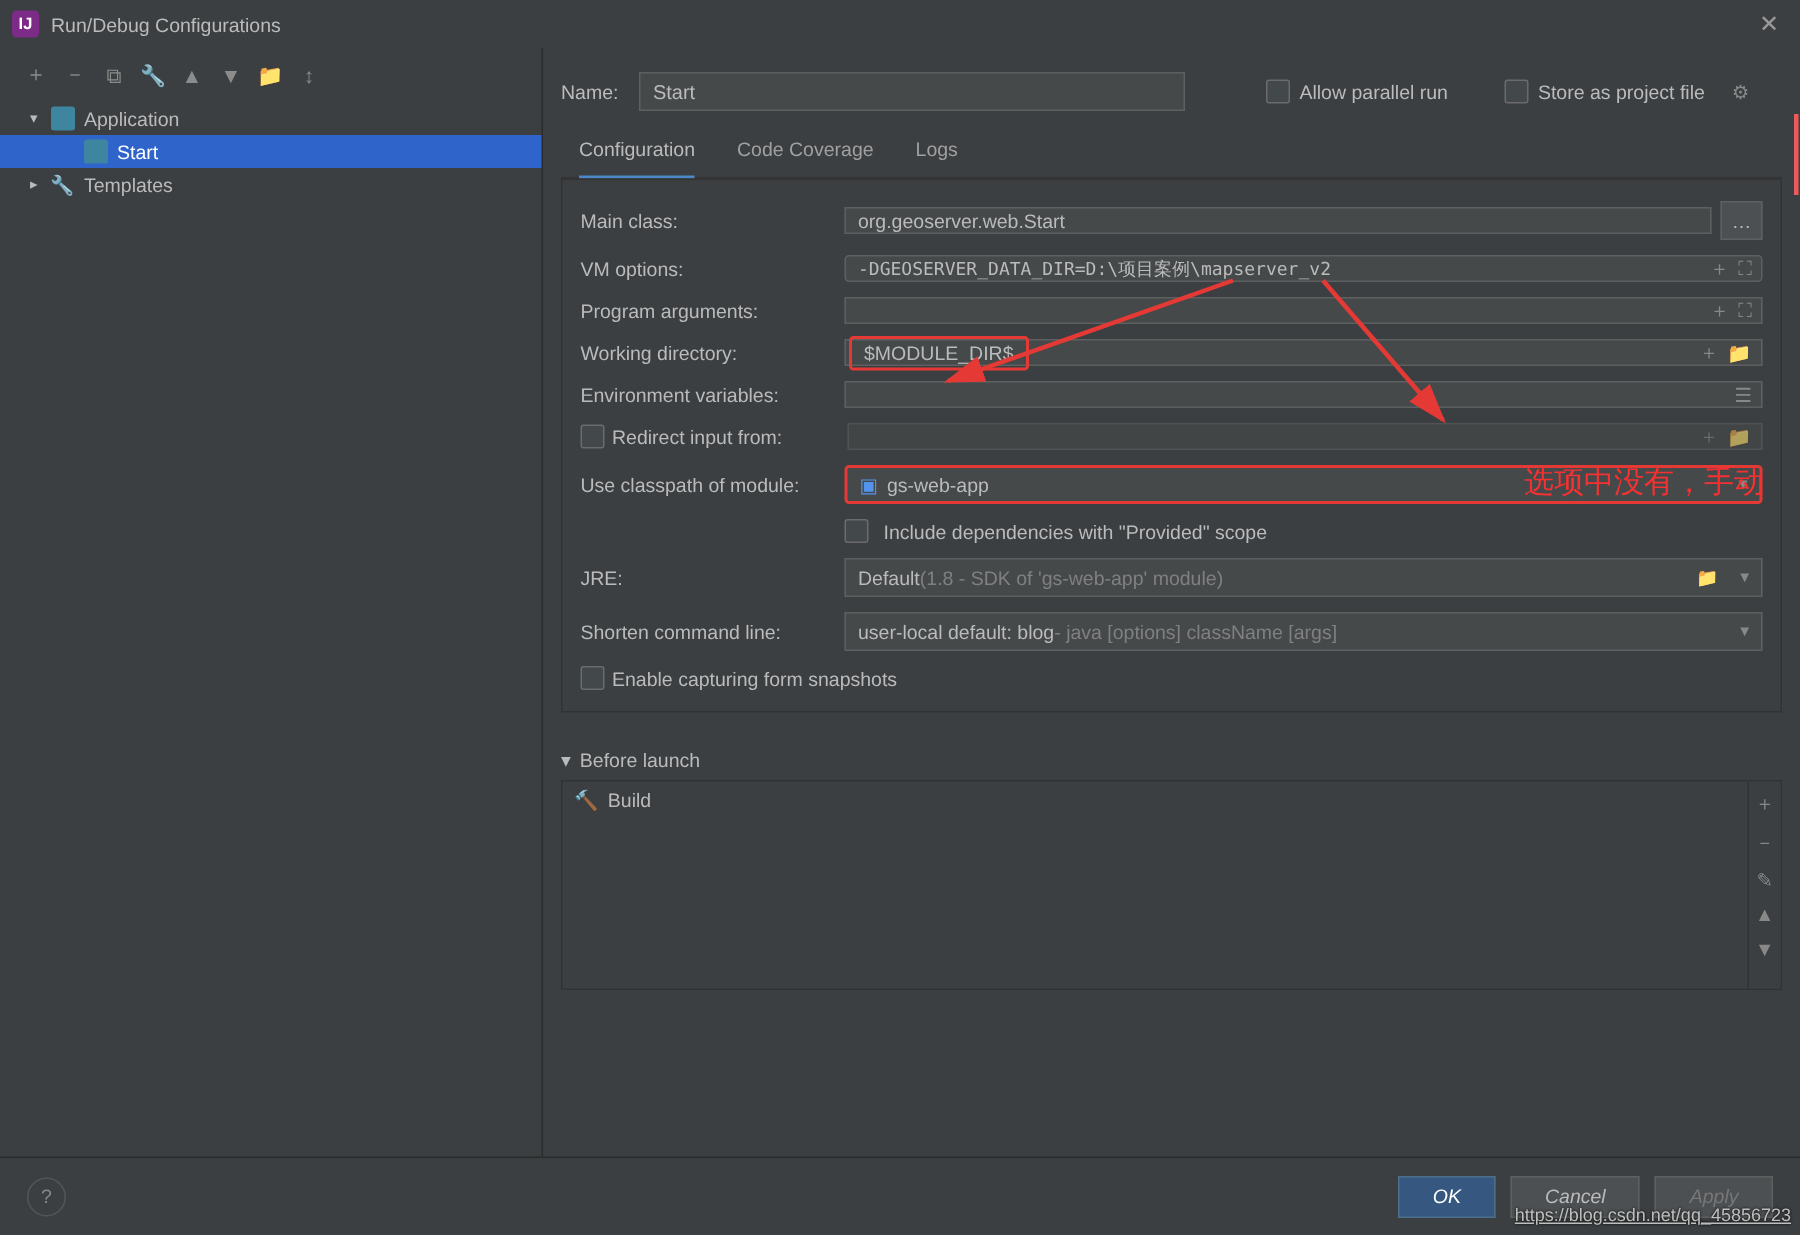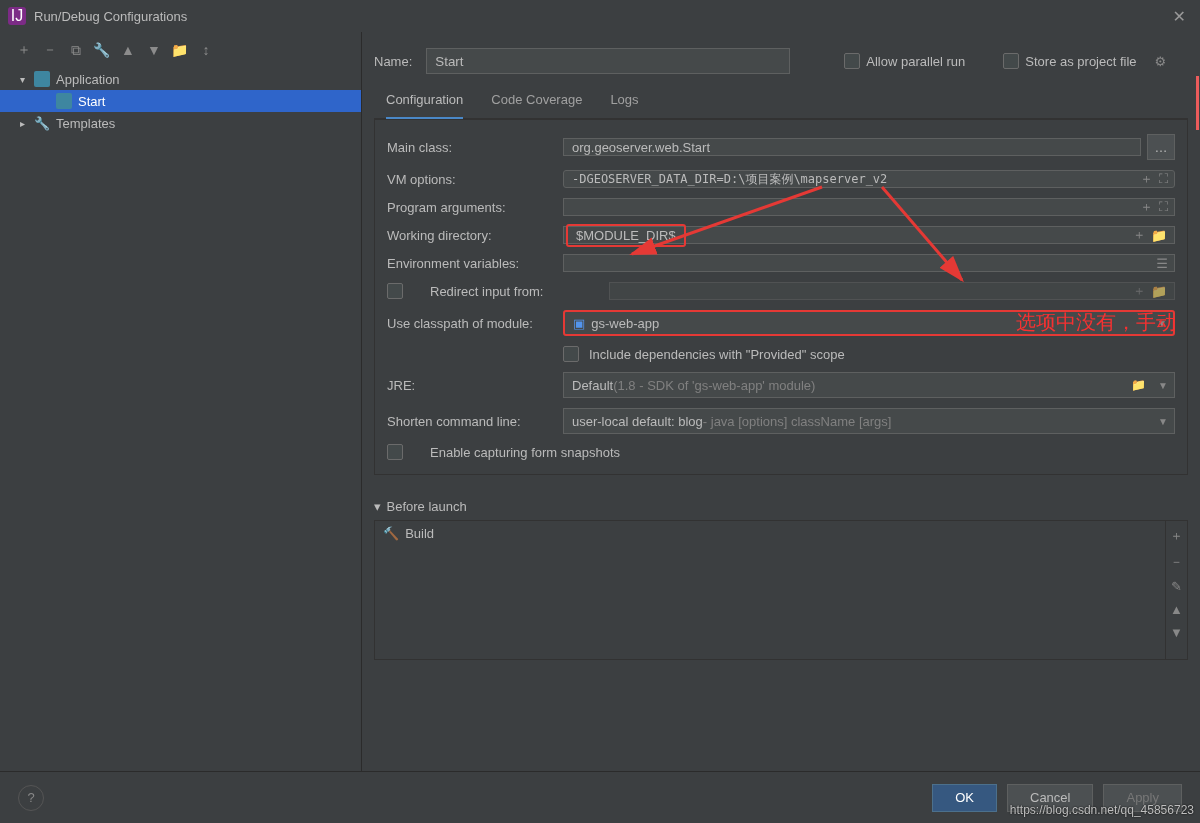--- a/index.html
+++ b/index.html
@@ -9,21 +9,21 @@
     font-family: "Segoe UI", Arial, sans-serif;
     color: #BBBBBB;
     font-size: 13px;
     overflow: hidden;
     position: relative;
   }
   .titlebar {
     height: 32px; display: flex; align-items: center;
     padding: 0 8px; background: #3C3F41;
   }
-  .titlebar .icon { width: 18px; height: 18px; background: #7C2B86; border-radius: 3px; margin-right: 8px; display:flex;align-items:center;justify-content:center;color:#fff;font-weight:normal;font-size:16px;}
+  .titlebar .icon { width: 18px; height: 18px; background: #7C2B86; border-radius: 3px; margin-right: 8px; display:flex;align-items:center;justify-content:center;color:#fff;font-weight:bold;font-size:11px;}
   .titlebar .close { margin-left: auto; font-size: 16px; color:#999; padding: 0 6px; cursor:pointer;}
   .dialog {
     position: absolute; left: 0; top: 32px; right: 0; bottom: 0;
     display: flex; flex-direction: column;
   }
   .main { flex: 1; display: flex; min-height: 0; }
   .sidebar {
     width: 362px; border-right: 1px solid #2B2B2B;
     display: flex; flex-direction: column;
     padding-top: 6px;
@@ -76,21 +76,21 @@
   }
   .frow .finput.mono { font-family: Consolas, monospace; font-size:12px;}
   .frow .btn-right {
     width: 28px; height:26px; margin-left: 6px; background:#4C5052;
     border:1px solid #5E6060; color:#BBB; display:flex;align-items:center;justify-content:center;
     cursor:pointer;
   }
   .frow .inline-btns { position:absolute; right:6px; top:0; height:100%; display:flex; align-items:center; gap:6px; color:#888;}
   .frow .inline-btns span { cursor:pointer; font-size:13px; }
   .frow.check .flabel { width: auto; }
-  .frow.check { gap: 27px; padding-left: 0;}
+  .frow.check { gap: 5px; padding-left: 0;}
   .chkbox { width:16px; height:16px; border:1px solid #6B6B6B; background:#43494A; border-radius:2px; flex-shrink:0;}
   .chkrow-indent { padding-left: 176px; display:flex; align-items:center; gap:10px;}
   .select {
     flex:1; height:26px; background:#45494A; border:1px solid #5E6060;
     color:#BBB; padding: 0 8px; display:flex; align-items:center;
     position:relative;
   }
   .select .caret { position:absolute; right:6px; font-size:10px; color:#888;}
   .select .folder-ic { position:absolute; right:28px; font-size:12px; color:#888;}
   .hint { color:#808080; }
@@ -106,27 +106,27 @@
   .bl-item { height:24px; display:flex; align-items:center; padding:0 8px; gap:6px;}
   .bl-item .hammer { color:#59A869; font-size:13px;}
   .bl-side { width: 22px; background:#3C3F41; border-left:1px solid #323232; display:flex; flex-direction:column; align-items:center; gap:8px; padding-top:6px;}
   .bl-side span { color:#888; font-size:13px; cursor:pointer;}
   .footer {
     height: 52px; border-top:1px solid #2B2B2B;
     display:flex; align-items:center; padding: 0 18px;
   }
   .help { width:26px; height:26px; border:1px solid #555; border-radius:50%; display:flex;align-items:center;justify-content:center;color:#888; cursor:pointer;}
   .footer .spacer { flex:1;}
-  .footer .btn { height: 28px; padding: 0 22px; background:#4C5052; border:1px solid #5E6060; color:#BBB; margin-left:10px; cursor:pointer; display:flex;align-items:center;}
+  .footer .btn { height: 28px; padding: 0 22px; background:#4C5052; border:1px solid #5E6060; color:#BBB; margin-left:10px; cursor:pointer; display:flex;align-items:center;font-style:italic;}
   .footer .btn.primary { background:#365880; border-color:#4C708C; color:#fff;}
   .footer .btn.disabled { color:#777;}
   .red-box { border:2px solid #E53935; border-radius:3px; }
   svg.anno { position:absolute; pointer-events:none; z-index: 50; }
   .anno-text { position:absolute; color:#F73131; font-size:20px; z-index:51; line-height:1.4;}
-  .watermark { position:absolute; right:6px; bottom:6px; color:#BFBFBF; font-size:12px; z-index:60; text-shadow:0 0 2px #000;}
+  .watermark { position:absolute; right:6px; bottom:6px; color:#BFBFBF; font-size:12px; z-index:60; text-shadow:0 0 2px #000;text-decoration:underline;}
   .right-edge-mark { position:absolute; right:1px; top:76px; width:3px; height:54px; background:#EC5B5B; }
 </style>
 </head>
 <body>
 
 <div class="titlebar">
   <div class="icon">IJ</div>
   <div>Run/Debug Configurations</div>
   <div class="close">✕</div>
 </div>

